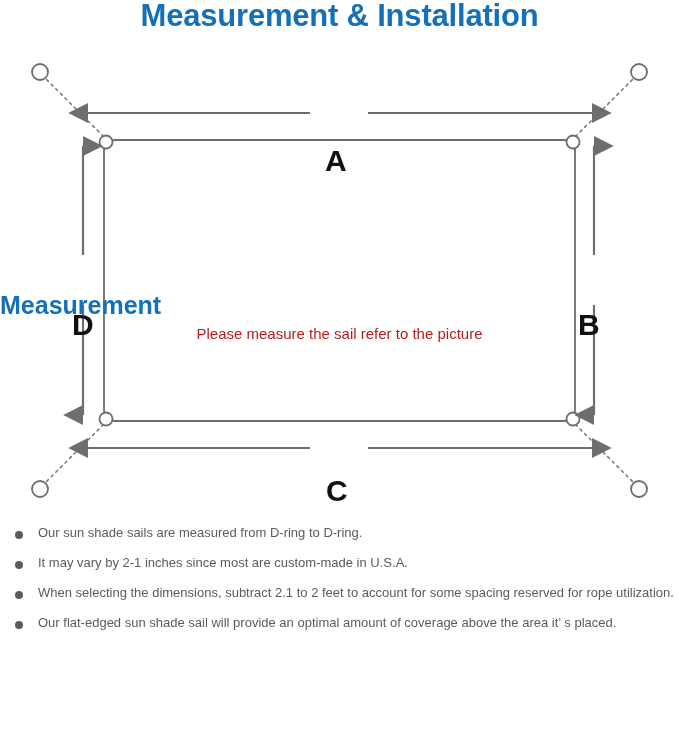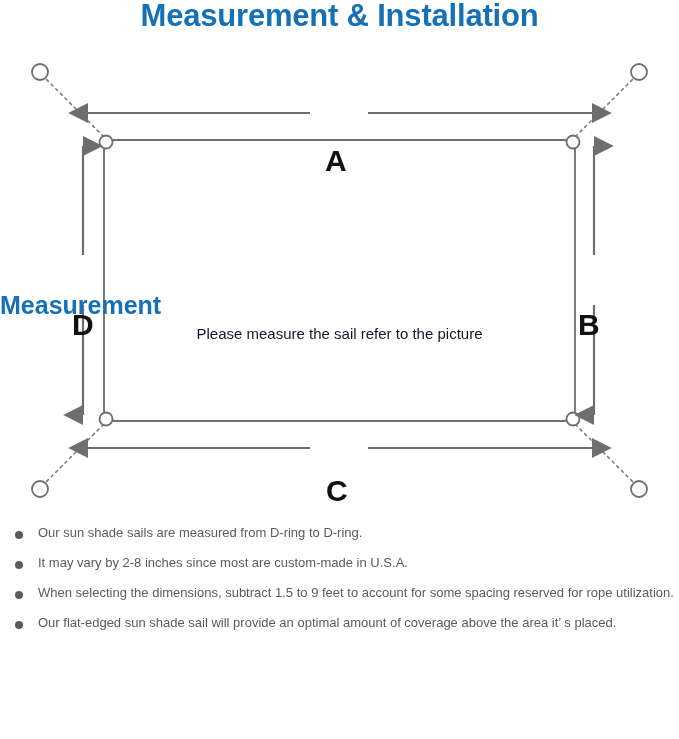--- a/index.html
+++ b/index.html
@@ -68,21 +68,21 @@
   }
   #measure-sub {
     position: absolute;
     left: 0;
     top: 277px;
     width: 679px;
     text-align: center;
     font-family: "Liberation Sans", sans-serif;
     font-size: 15px;
     font-weight: normal;
-    color: #0f172a;
+    color: #b91c1c;
     white-space: nowrap;
   }
 
   
   #notes {
     position: absolute;
     top: 524px;
     left: 10px;
     width: 669px;
   }
@@ -183,23 +183,23 @@
   <div id="measure-sub">Please measure the sail refer to the picture</div>
 </div>
 
 <div id="notes">
   <div class="note-item">
     <span class="note-bullet"></span>
     <span>Our sun shade sails are measured from D-ring to D-ring.</span>
   </div>
   <div class="note-item">
     <span class="note-bullet"></span>
-    <span>It may vary by 2-8 inches since most are custom-made in U.S.A.</span>
-  </div>
-  <div class="note-item">
-    <span class="note-bullet"></span>
-    <span>When selecting the dimensions, subtract 1.5 to 9 feet to account for some spacing reserved for rope utilization.</span>
+    <span>It may vary by 2-1 inches since most are custom-made in U.S.A.</span>
+  </div>
+  <div class="note-item">
+    <span class="note-bullet"></span>
+    <span>When selecting the dimensions, subtract 2.1 to 2 feet to account for some spacing reserved for rope utilization.</span>
   </div>
   <div class="note-item">
     <span class="note-bullet"></span>
     <span>Our flat-edged sun shade sail will provide an optimal amount of coverage above the area it’ s placed.</span>
   </div>
 </div>
 
 </body></html>

